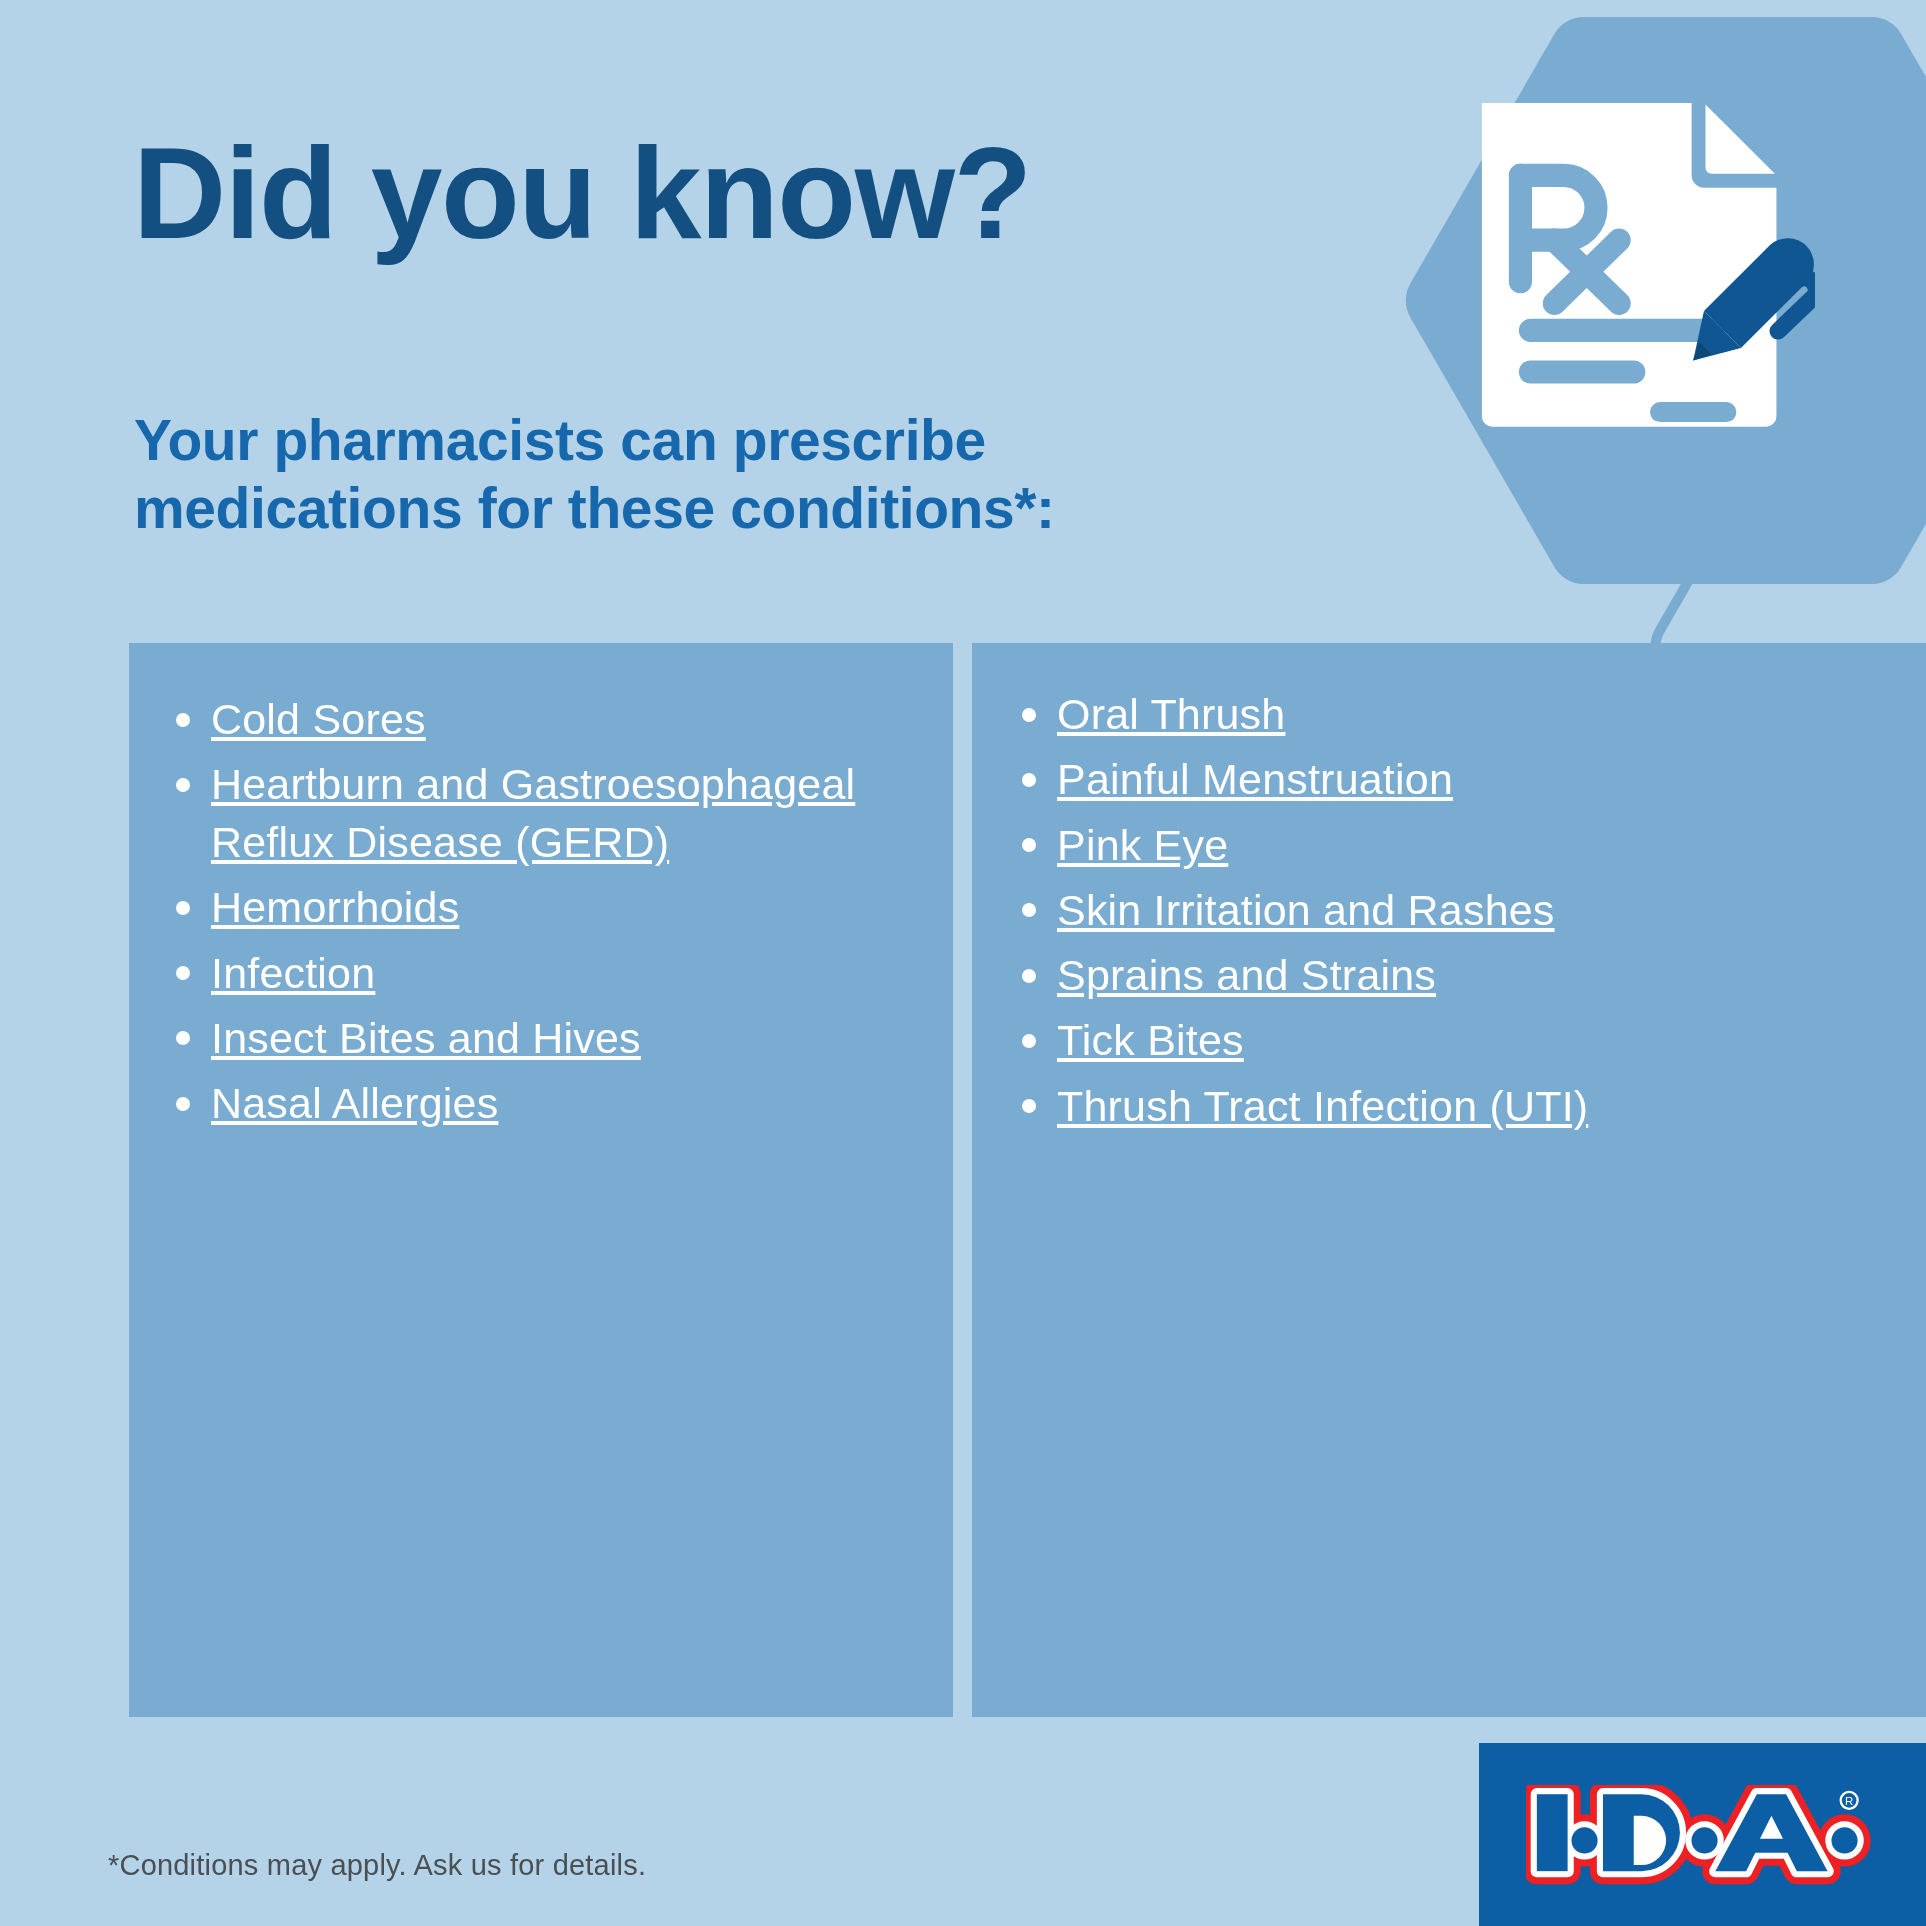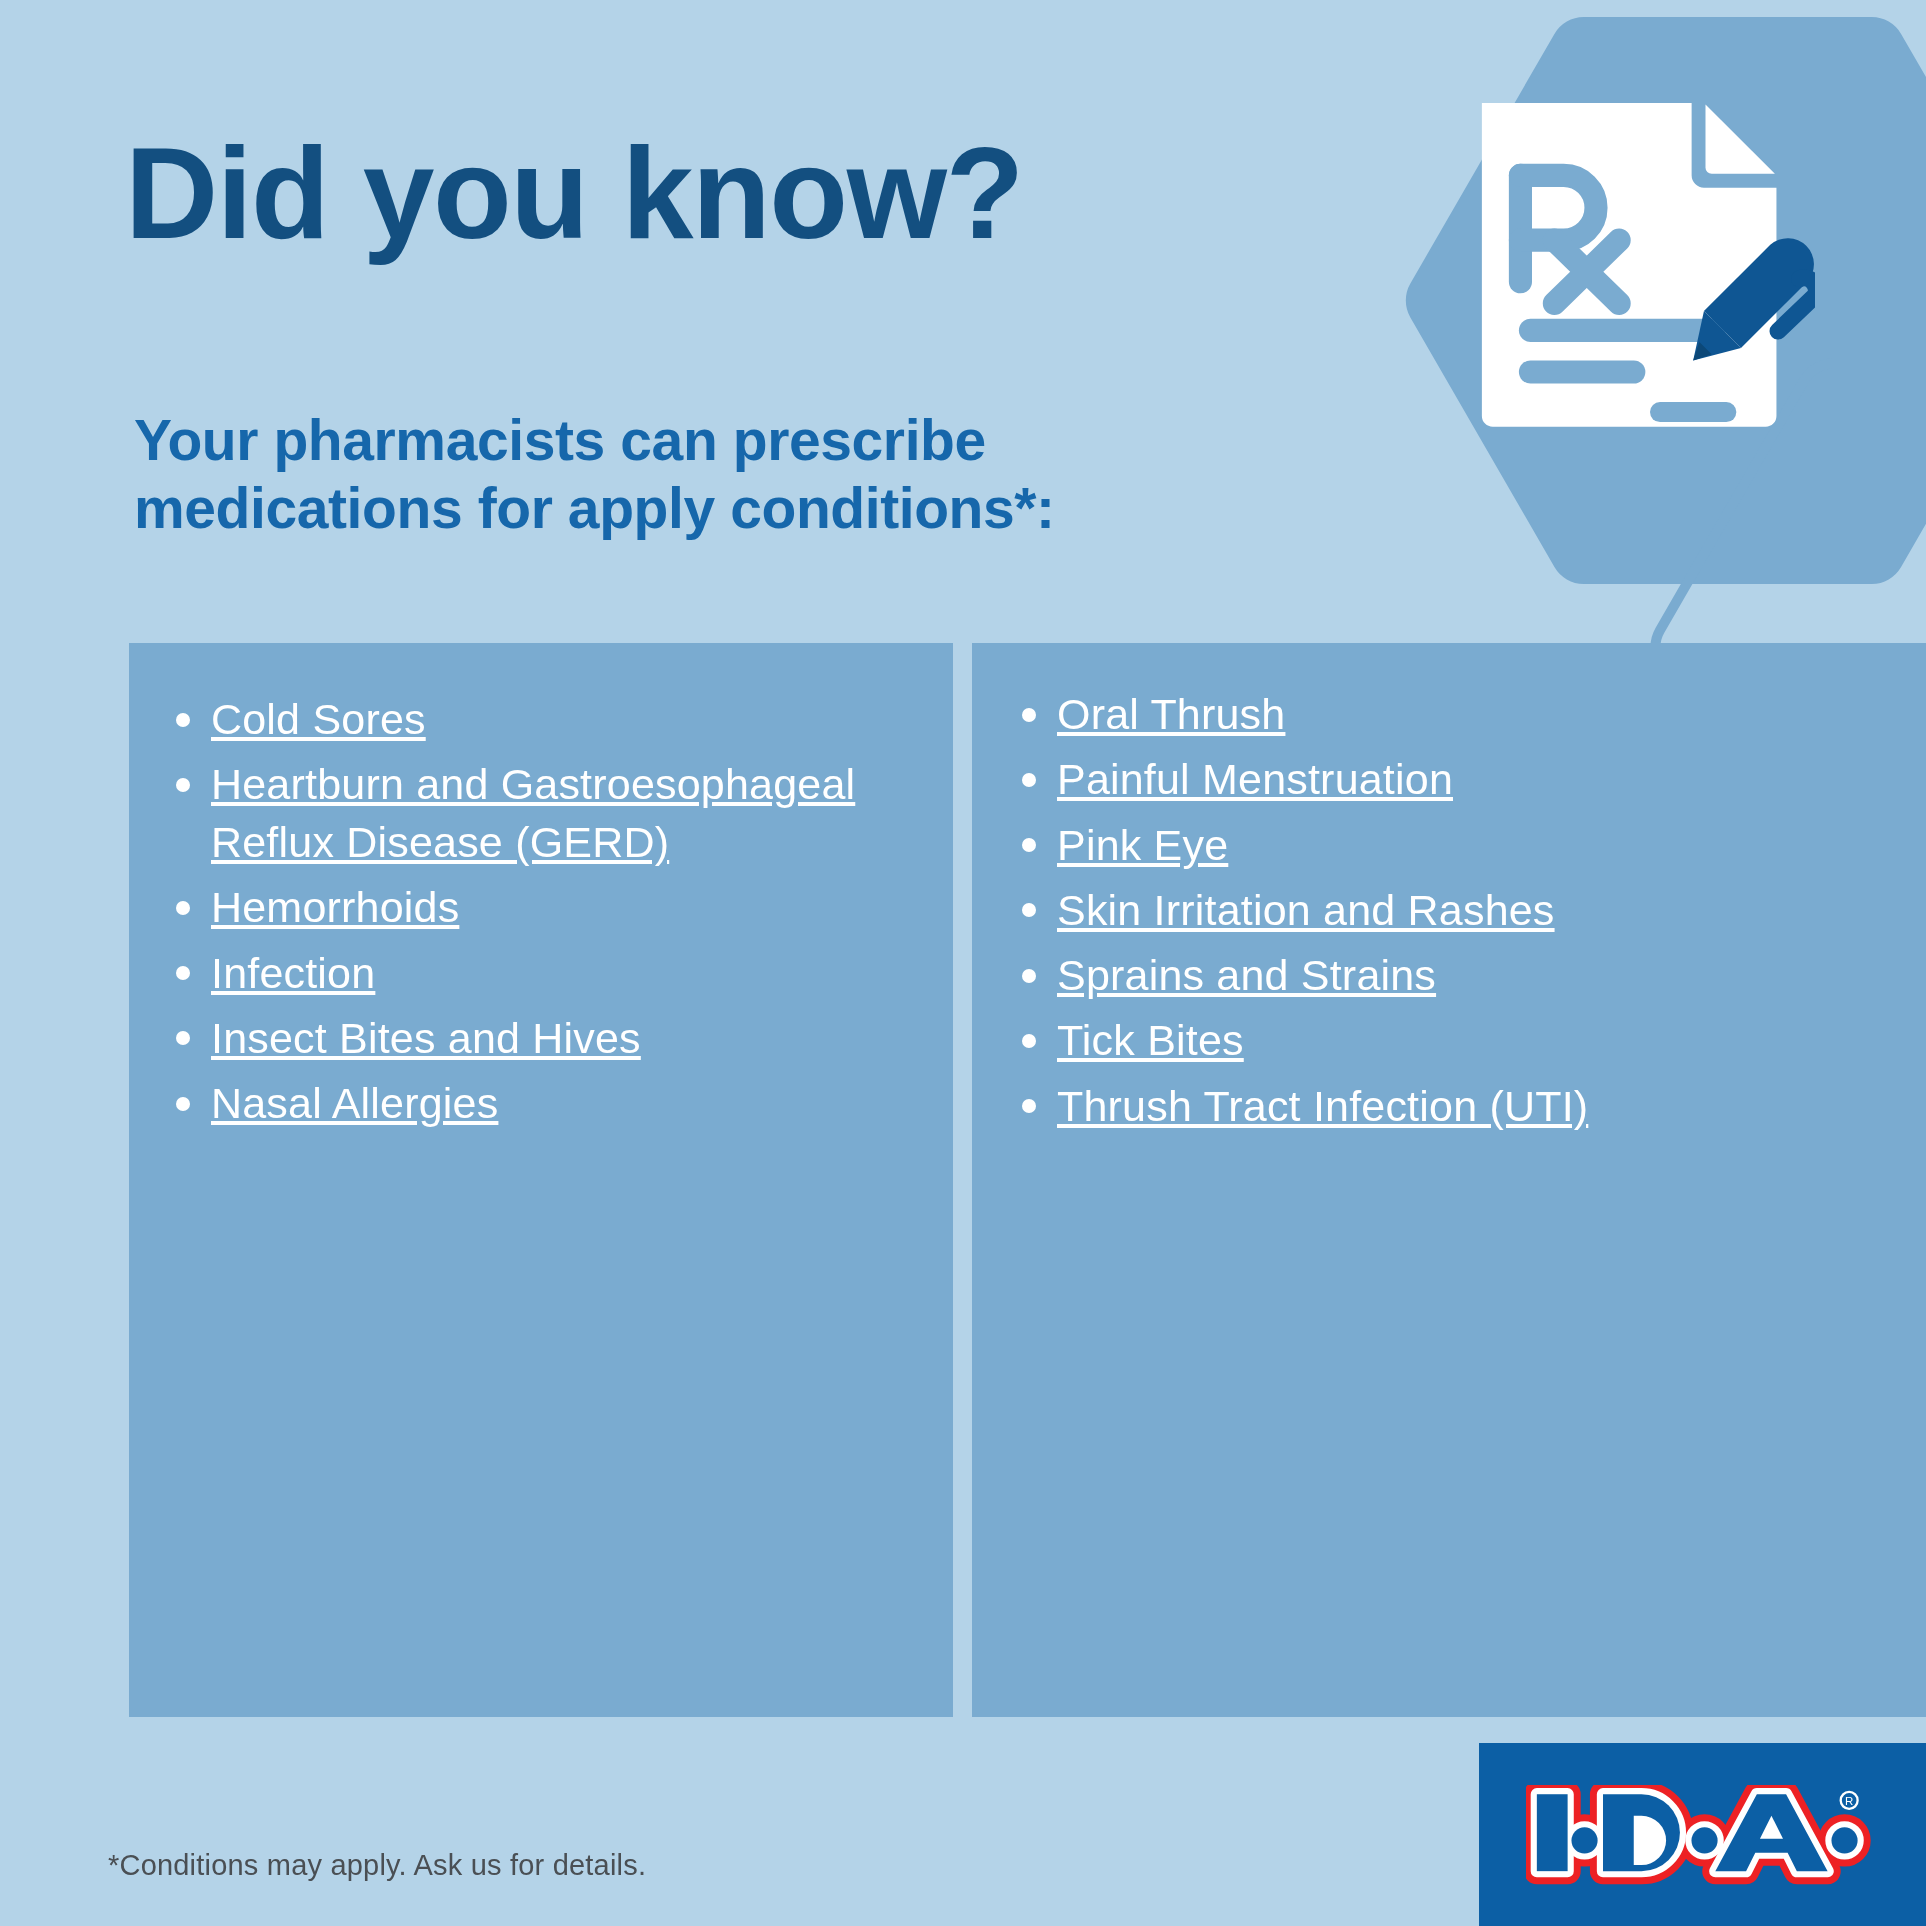--- a/index.html
+++ b/index.html
@@ -26,21 +26,21 @@
   
   .rx-icon {
     position:absolute;
     left:1468px; top:89px;
     width:347px; height:347px;
   }
 
   
   .title {
     position:absolute;
-    left:125px; top:129px;
+    left:133px; top:129px;
     font-size:129px;
     font-weight:bold;
     color:#134f80;
     letter-spacing:-1.5px;
     line-height:1;
     white-space:nowrap;
   }
   .subtitle {
     position:absolute;
     left:134px; top:407px;
@@ -148,21 +148,21 @@
       <path d="M306 288 L354 336 L292 352 Z" fill="#0f5693"></path>
       <path d="M292 352 L316 344 L300 328 Z" fill="#0c4878"></path>
       <path d="M430 246 A16 16 0 0 1 450 268 L402 314" fill="none" stroke="#0f5693" stroke-width="22" stroke-linecap="round"></path>
     </g>
   </svg>
 
   <h1 class="title">Did you know?</h1>
 
   <h2 class="subtitle">
     <span>Your pharmacists can prescribe</span>
-    <span>medications for apply conditions*:</span>
+    <span>medications for these conditions*:</span>
   </h2>
 
   <div class="panel" id="panel-left">
     <ul class="cond-list">
       <li>Cold Sores</li>
       <li>Heartburn and Gastroesophageal Reflux Disease (GERD)</li>
       <li>Hemorrhoids</li>
       <li>Infection</li>
       <li>Insect Bites and Hives</li>
       <li>Nasal Allergies</li>

